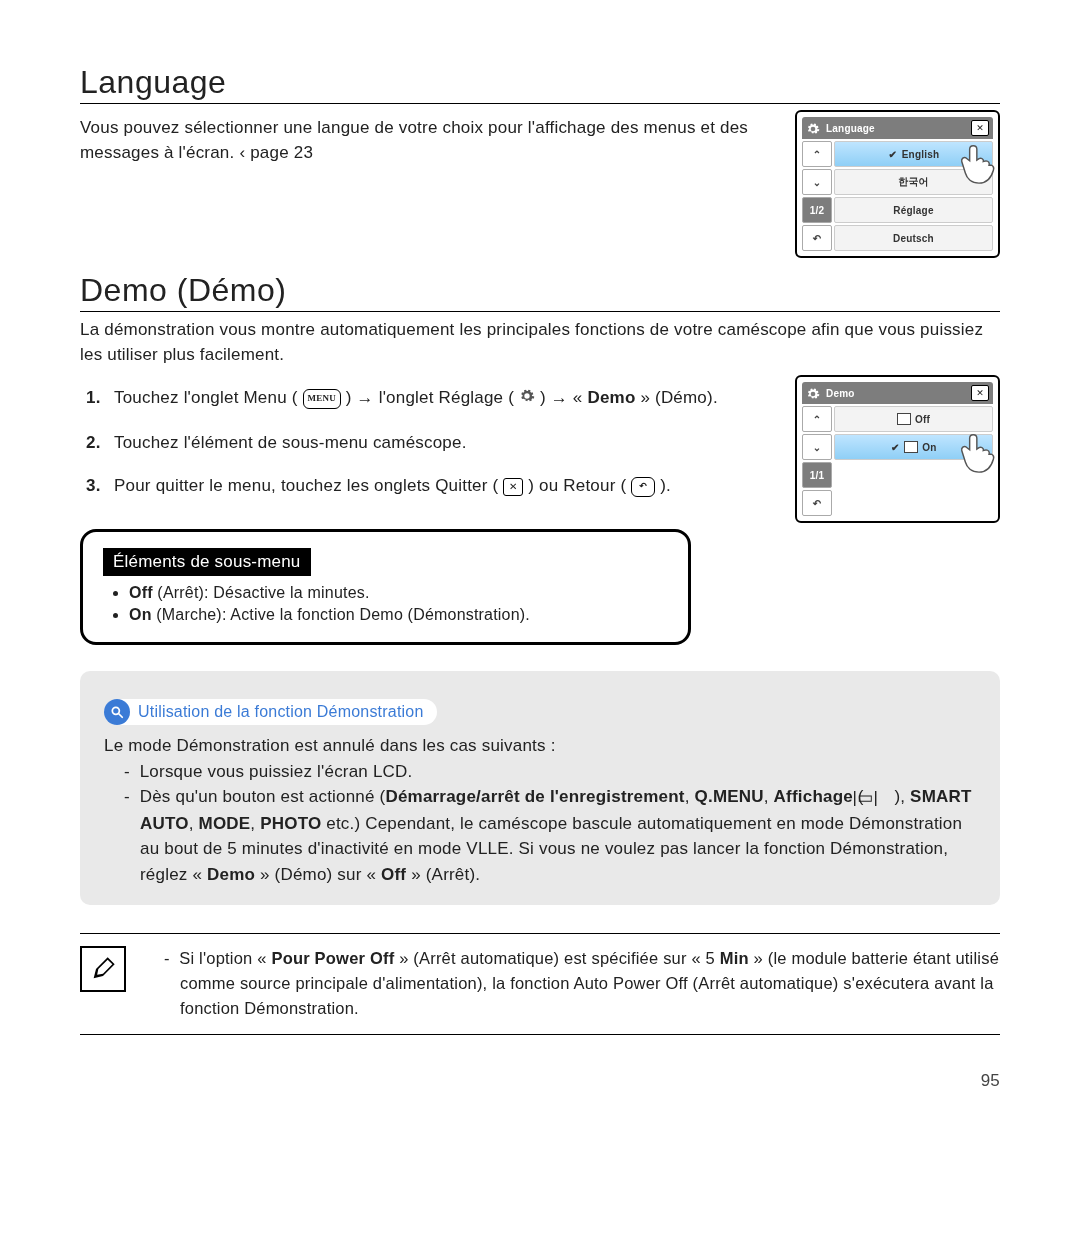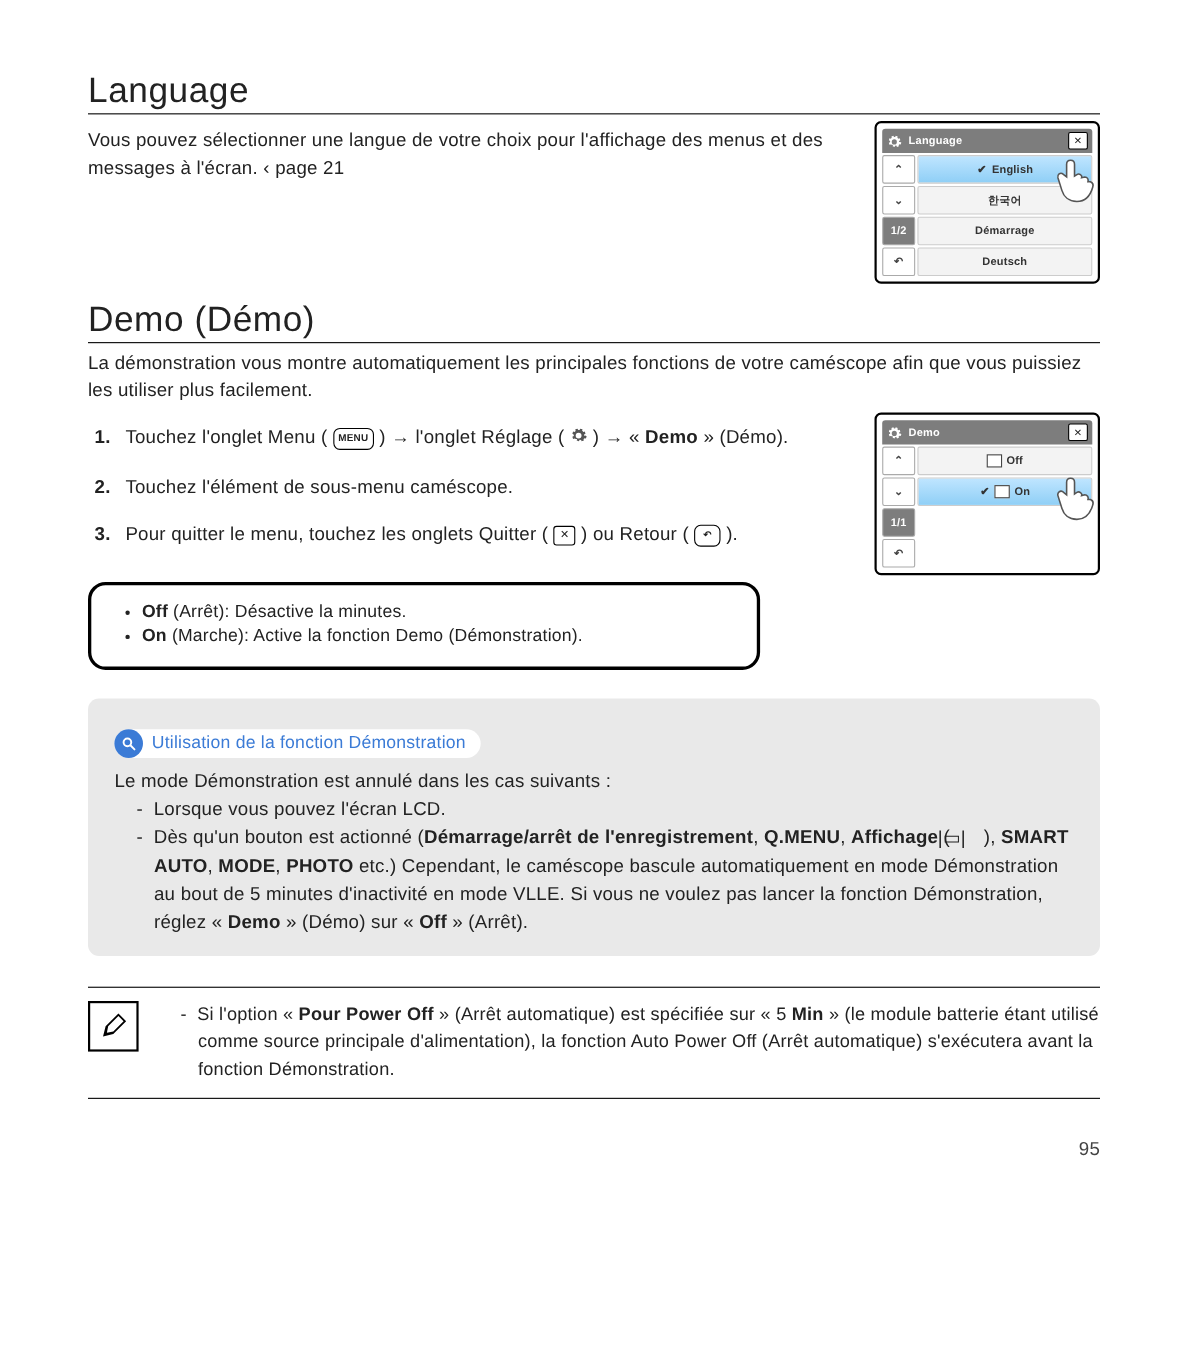--- a/index.html
+++ b/index.html
@@ -143,20 +143,21 @@
     align-items: center;
     justify-content: center;
     border: 1.5px solid #000;
     border-radius: 6px;
     height: 18px;
     padding: 0 4px;
     font-size: 9px;
     font-weight: 700;
     vertical-align: middle;
     background: #fff;
+    font-family: Liberation Serif, serif;
   }
   .inline-gear { display: inline-block; vertical-align: middle; }
   .inline-exit {
     display: inline-flex; border:1.5px solid #000; width:18px; height:16px; border-radius:3px; align-items:center; justify-content:center; font-size:10px; vertical-align:middle;
   }
 
   
   .submenu-box {
     border: 3px solid #000;
     border-radius: 16px;
@@ -227,21 +228,21 @@
 </style>
 </head>
 <body>
 
 <h2 class="section-title">Language</h2>
 <div class="row-1">
   <div class="text">
     <p class="intro-p">
       <span>Vous pouvez sélectionner une langue de votre choix pour l'affichage des menus et des messages à l'écran. </span>
       <span class="page-ref">‹</span>
-      <span class="page-ref">page 21</span>
+      <span class="page-ref">page 23</span>
     </p>
   </div>
 
   <div class="ui-box">
     <div class="ui-titlebar">
       <span class="gear-icon">
         <svg viewBox="0 0 24 24">
             <path fill="#fff" d="M12 8a4 4 0 1 0 0 8 4 4 0 0 0 0-8zm9 4l2 1-1 3-2-.5a8 8 0 0 1-1.3 1.3l.5 2-3 1-1-2a8 8 0 0 1-1.8 0l-1 2-3-1 .5-2A8 8 0 0 1 6.6 16L4.5 16.5 3.5 13.5 5.5 12.5a8 8 0 0 1 0-1.8L3.5 9.5 4.5 6.5 6.6 7A8 8 0 0 1 8 5.7L7.5 3.5l3-1 1 2a8 8 0 0 1 1.8 0l1-2 3 1-.5 2A8 8 0 0 1 18.4 7l2-.5 1 3-2 1a8 8 0 0 1 0 1.8z"></path>
           </svg>
       </span>
@@ -257,21 +258,21 @@
       </div>
       <div class="ui-right">
         <div class="ui-item selected">
           <span class="cb">✔</span>
           <span>English</span>
         </div>
         <div class="ui-item">
           <span>한국어</span>
         </div>
         <div class="ui-item">
-          <span>Démarrage</span>
+          <span>Réglage</span>
         </div>
         <div class="ui-item">
           <span>Deutsch</span>
         </div>
       </div>
     </div>
     <div class="finger" style="right:-4px;top:28px;">
       <svg viewBox="0 0 64 64">
           <path fill="#fff" stroke="#555" stroke-width="2" d="M24 8c3 0 5 2 5 5v15l3-2c3-2 7 1 6 4l4-1c3 0 5 3 4 6l3 0c3 1 4 4 3 7-2 7-7 18-20 18-11 0-17-7-19-14L8 30c-1-4 3-7 6-5l5 4V13c0-3 2-5 5-5z"></path>
         </svg>
@@ -340,20 +341,21 @@
     </div>
     <div class="finger" style="right:-4px;top:52px;">
       <svg viewBox="0 0 64 64">
           <path fill="#fff" stroke="#555" stroke-width="2" d="M24 8c3 0 5 2 5 5v15l3-2c3-2 7 1 6 4l4-1c3 0 5 3 4 6l3 0c3 1 4 4 3 7-2 7-7 18-20 18-11 0-17-7-19-14L8 30c-1-4 3-7 6-5l5 4V13c0-3 2-5 5-5z"></path>
         </svg>
     </div>
   </div>
 </div>
 
 <div class="submenu-box">
+  <div class="submenu-label">Éléments de sous-menu</div>
   <ul>
     <li>
       <strong>Off</strong><span> (Arrêt)</span><span>: Désactive la minutes.</span>
     </li>
     <li>
       <strong>On</strong><span> (Marche)</span><span>: Active la fonction Demo (Démonstration).</span>
     </li>
   </ul>
 </div>
 
@@ -361,21 +363,21 @@
   <div class="tip-pill">
     <span class="mag">
       <svg width="14" height="14" viewBox="0 0 24 24">
           <circle cx="10" cy="10" r="6" fill="none" stroke="#fff" stroke-width="3"></circle>
           <line x1="15" y1="15" x2="21" y2="21" stroke="#fff" stroke-width="3" stroke-linecap="round"></line>
         </svg>
     </span>
     <span class="label">Utilisation de la fonction Démonstration</span>
   </div>
   <div>Le mode Démonstration est annulé dans les cas suivants :</div>
-  <div class="tip-sub">-&nbsp;&nbsp;<span>Lorsque vous pouvez l'écran LCD.</span></div>
+  <div class="tip-sub">-&nbsp;&nbsp;<span>Lorsque vous puissiez l'écran LCD.</span></div>
   <div class="tip-sub">-&nbsp;&nbsp;<span>Dès qu'un bouton est actionné (</span><strong>Démarrage/arrêt de l'enregistrement</strong><span>, </span><strong>Q.MENU</strong><span>, </span><strong>Affichage</strong><span> ( </span><span style="display:inline-block;vertical-align:middle;">|▭|</span><span> ), </span><strong>SMART AUTO</strong><span>, </span><strong>MODE</strong><span>, </span><strong>PHOTO</strong><span> etc.) Cependant, le caméscope bascule automatiquement en mode Démonstration au bout de 5 minutes d'inactivité en mode VLLE. Si vous ne voulez pas lancer la fonction Démonstration, réglez « </span><strong>Demo</strong><span> » (Démo) sur « </span><strong>Off</strong><span> » (Arrêt).</span>
   </div>
 </div>
 
 <div class="warn-row">
   <div class="warn-icon">
     <svg viewBox="0 0 24 24">
         <path fill="#000" d="M4 20l2-8 10-10 6 6-10 10-8 2zm3-3l5-1 8-8-4-4-8 8-1 5z"></path>
       </svg>
   </div>

